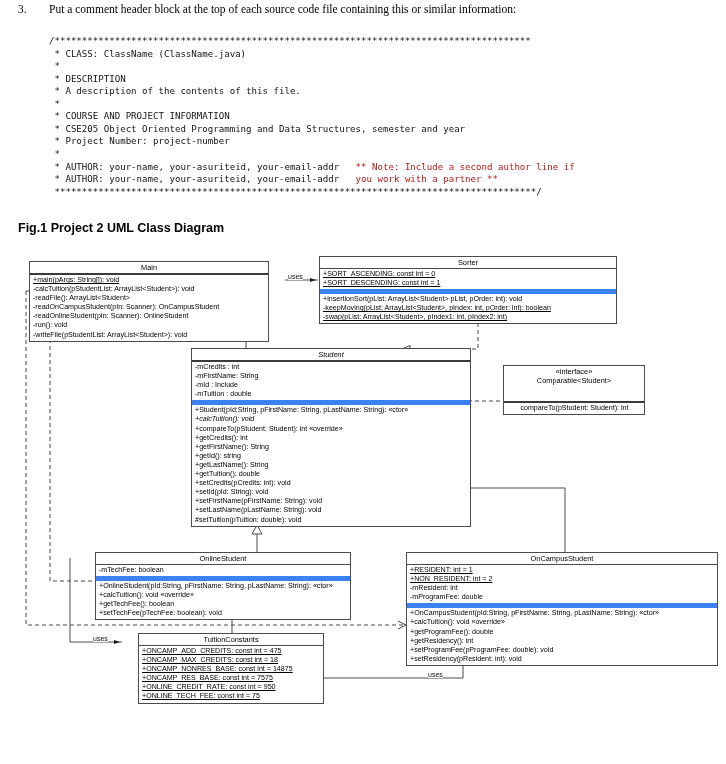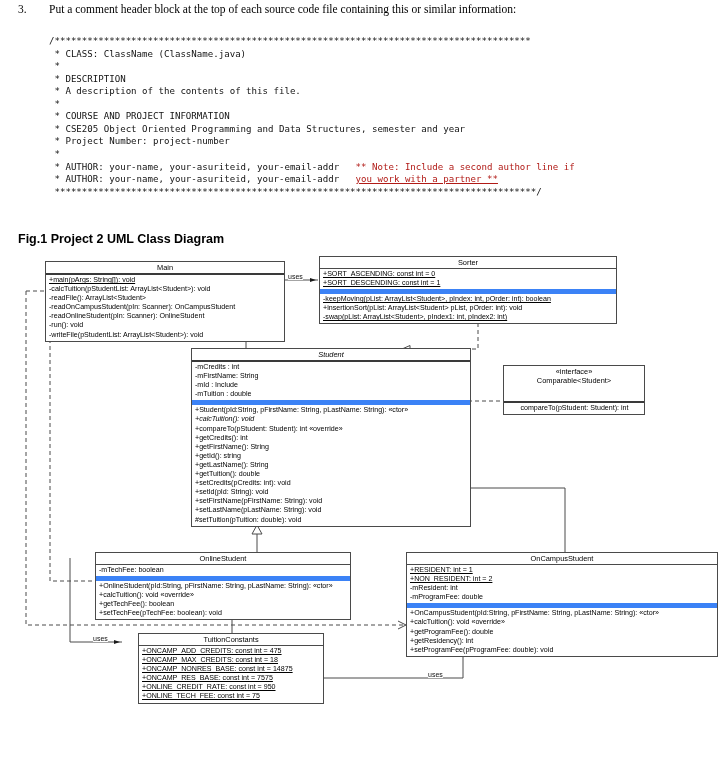--- a/index.html
+++ b/index.html
@@ -20,21 +20,21 @@
     position:absolute;left:49px;top:26px;
     font-family:"DejaVu Sans Mono", monospace;
     font-size:9.1px;line-height:12.55px;
     white-space:pre;
     color:#111;
   }
   .code .red{color:#b11a16;}
 
   
   .fig-caption{
-    position:absolute;left:18px;top:232px;
+    position:absolute;left:18px;top:221px;
     font-family:"Liberation Sans", sans-serif;
     font-weight:bold;font-size:12.5px;text-align:right;
   }
 
   
   #diagram{position:absolute;left:0;top:248px;width:726px;height:470px;}
   #wires{position:absolute;left:0;top:0;width:726px;height:470px;}
 
   
   .uml{
@@ -88,21 +88,21 @@
  * CLASS: ClassName (ClassName.java)
  *
  * DESCRIPTION
  * A description of the contents of this file.
  *
  * COURSE AND PROJECT INFORMATION
  * CSE205 Object Oriented Programming and Data Structures, semester and year
  * Project Number: project-number
  *
 </span><span id="author-line-1"> * AUTHOR: your-name, your-asuriteid, your-email-addr</span>   <span class="red" id="author-note-1" style="color: rgb(177, 26, 22);">** Note: Include a second author line if</span>
-<span id="author-line-2"> * AUTHOR: your-name, your-asuriteid, your-email-addr</span>   <span class="red" id="author-note-2" style="color: rgb(177, 26, 22); text-decoration: underline;">you work with a partner **</span>
+<span id="author-line-2"> * AUTHOR: your-name, your-asuriteid, your-email-addr</span>   <span class="red" id="author-note-2" style="color: rgb(177, 26, 22);">you work with a partner **</span>
 <span id="closing-line"> ****************************************************************************************/</span></pre>
 
 <div class="fig-caption">Fig.1 Project 2 UML Class Diagram</div>
 
 <div id="diagram">
 
   <svg id="wires" viewBox="0 0 726 470">
     <defs>
       <marker id="hollowTri" markerWidth="12" markerHeight="12" refX="9" refY="5" orient="auto">
         <path d="M0,0 L9,5 L0,10 z" fill="#fff" stroke="#4a4a4a" stroke-width="1"></path>
@@ -152,42 +152,42 @@
     <path d="M70,335 L70,310" fill="none" stroke="#4a4a4a" stroke-width="1"></path>
     <path d="M114,392 L120,394 L114,396 z" fill="#1a1a1a"></path>
 
     <path d="M232,350 L232,394" fill="none" stroke="#4a4a4a" stroke-width="1"></path>
 
     <path d="M463,430 L316,430" fill="none" stroke="#4a4a4a" stroke-width="1"></path>
     <path d="M463,430 L463,401" fill="none" stroke="#4a4a4a" stroke-width="1"></path>
     <path d="M324,428 L318,430 L324,432 z" fill="#1a1a1a"></path>
   </svg>
 
-  <div class="uml" style="left:45px;top:13px;width:240px;">
+  <div class="uml" style="left:29px;top:13px;width:240px;">
     <div class="title thick">Main</div>
     <div class="sect">
       <div class="row u">+main(pArgs: String[]): void</div>
       <div class="row">-calcTuition(pStudentList: ArrayList&lt;Student&gt;): void</div>
       <div class="row">-readFile(): ArrayList&lt;Student&gt;</div>
       <div class="row">-readOnCampusStudent(pIn: Scanner): OnCampusStudent</div>
       <div class="row">-readOnlineStudent(pIn: Scanner): OnlineStudent</div>
       <div class="row">-run(): void</div>
       <div class="row">-writeFile(pStudentList: ArrayList&lt;Student&gt;): void</div>
     </div>
   </div>
 
   <div class="uml" style="left:319px;top:8px;width:298px;">
     <div class="title">Sorter</div>
     <div class="sect">
       <div class="row u">+SORT_ASCENDING: const int = 0</div>
       <div class="row u">+SORT_DESCENDING: const int = 1</div>
     </div>
     <div class="sect">
+      <div class="row">+insertionSort(pList: ArrayList&lt;Student&gt; pList, pOrder: int): void</div>
       <div class="row u">-keepMoving(pList: ArrayList&lt;Student&gt;, pIndex: int, pOrder: int): boolean</div>
-      <div class="row">+insertionSort(pList: ArrayList&lt;Student&gt; pList, pOrder: int): void</div>
       <div class="row u">-swap(pList: ArrayList&lt;Student&gt;, pIndex1: int, pIndex2: int)</div>
     </div>
   </div>
 
   <div class="uml" style="left:191px;top:100px;width:280px;">
     <div class="title thick ital">Student</div>
     <div class="sect">
       <div class="row">-mCredits : int</div>
       <div class="row">-mFirstName: String</div>
       <div class="row">-mId : Include</div>
@@ -240,20 +240,21 @@
       <div class="row u">+NON_RESIDENT: int = 2</div>
       <div class="row">-mResident: int</div>
       <div class="row">-mProgramFee: double</div>
     </div>
     <div class="sect">
       <div class="row">+OnCampusStudent(pId:String, pFirstName: String, pLastName: String): «ctor»</div>
       <div class="row">+calcTuition(): void «override»</div>
       <div class="row">+getProgramFee(): double</div>
       <div class="row">+getResidency(): int</div>
       <div class="row">+setProgramFee(pProgramFee: double): void</div>
+      <div class="row">+setResidency(pResident: int): void</div>
     </div>
   </div>
 
   <div class="uml" style="left:138px;top:385px;width:186px;">
     <div class="title">TuitionConstants</div>
     <div class="sect">
       <div class="row u">+ONCAMP_ADD_CREDITS: const int = 475</div>
       <div class="row u">+ONCAMP_MAX_CREDITS: const int = 18</div>
       <div class="row u">+ONCAMP_NONRES_BASE: const int = 14875</div>
       <div class="row u">+ONCAMP_RES_BASE: const int = 7575</div>

